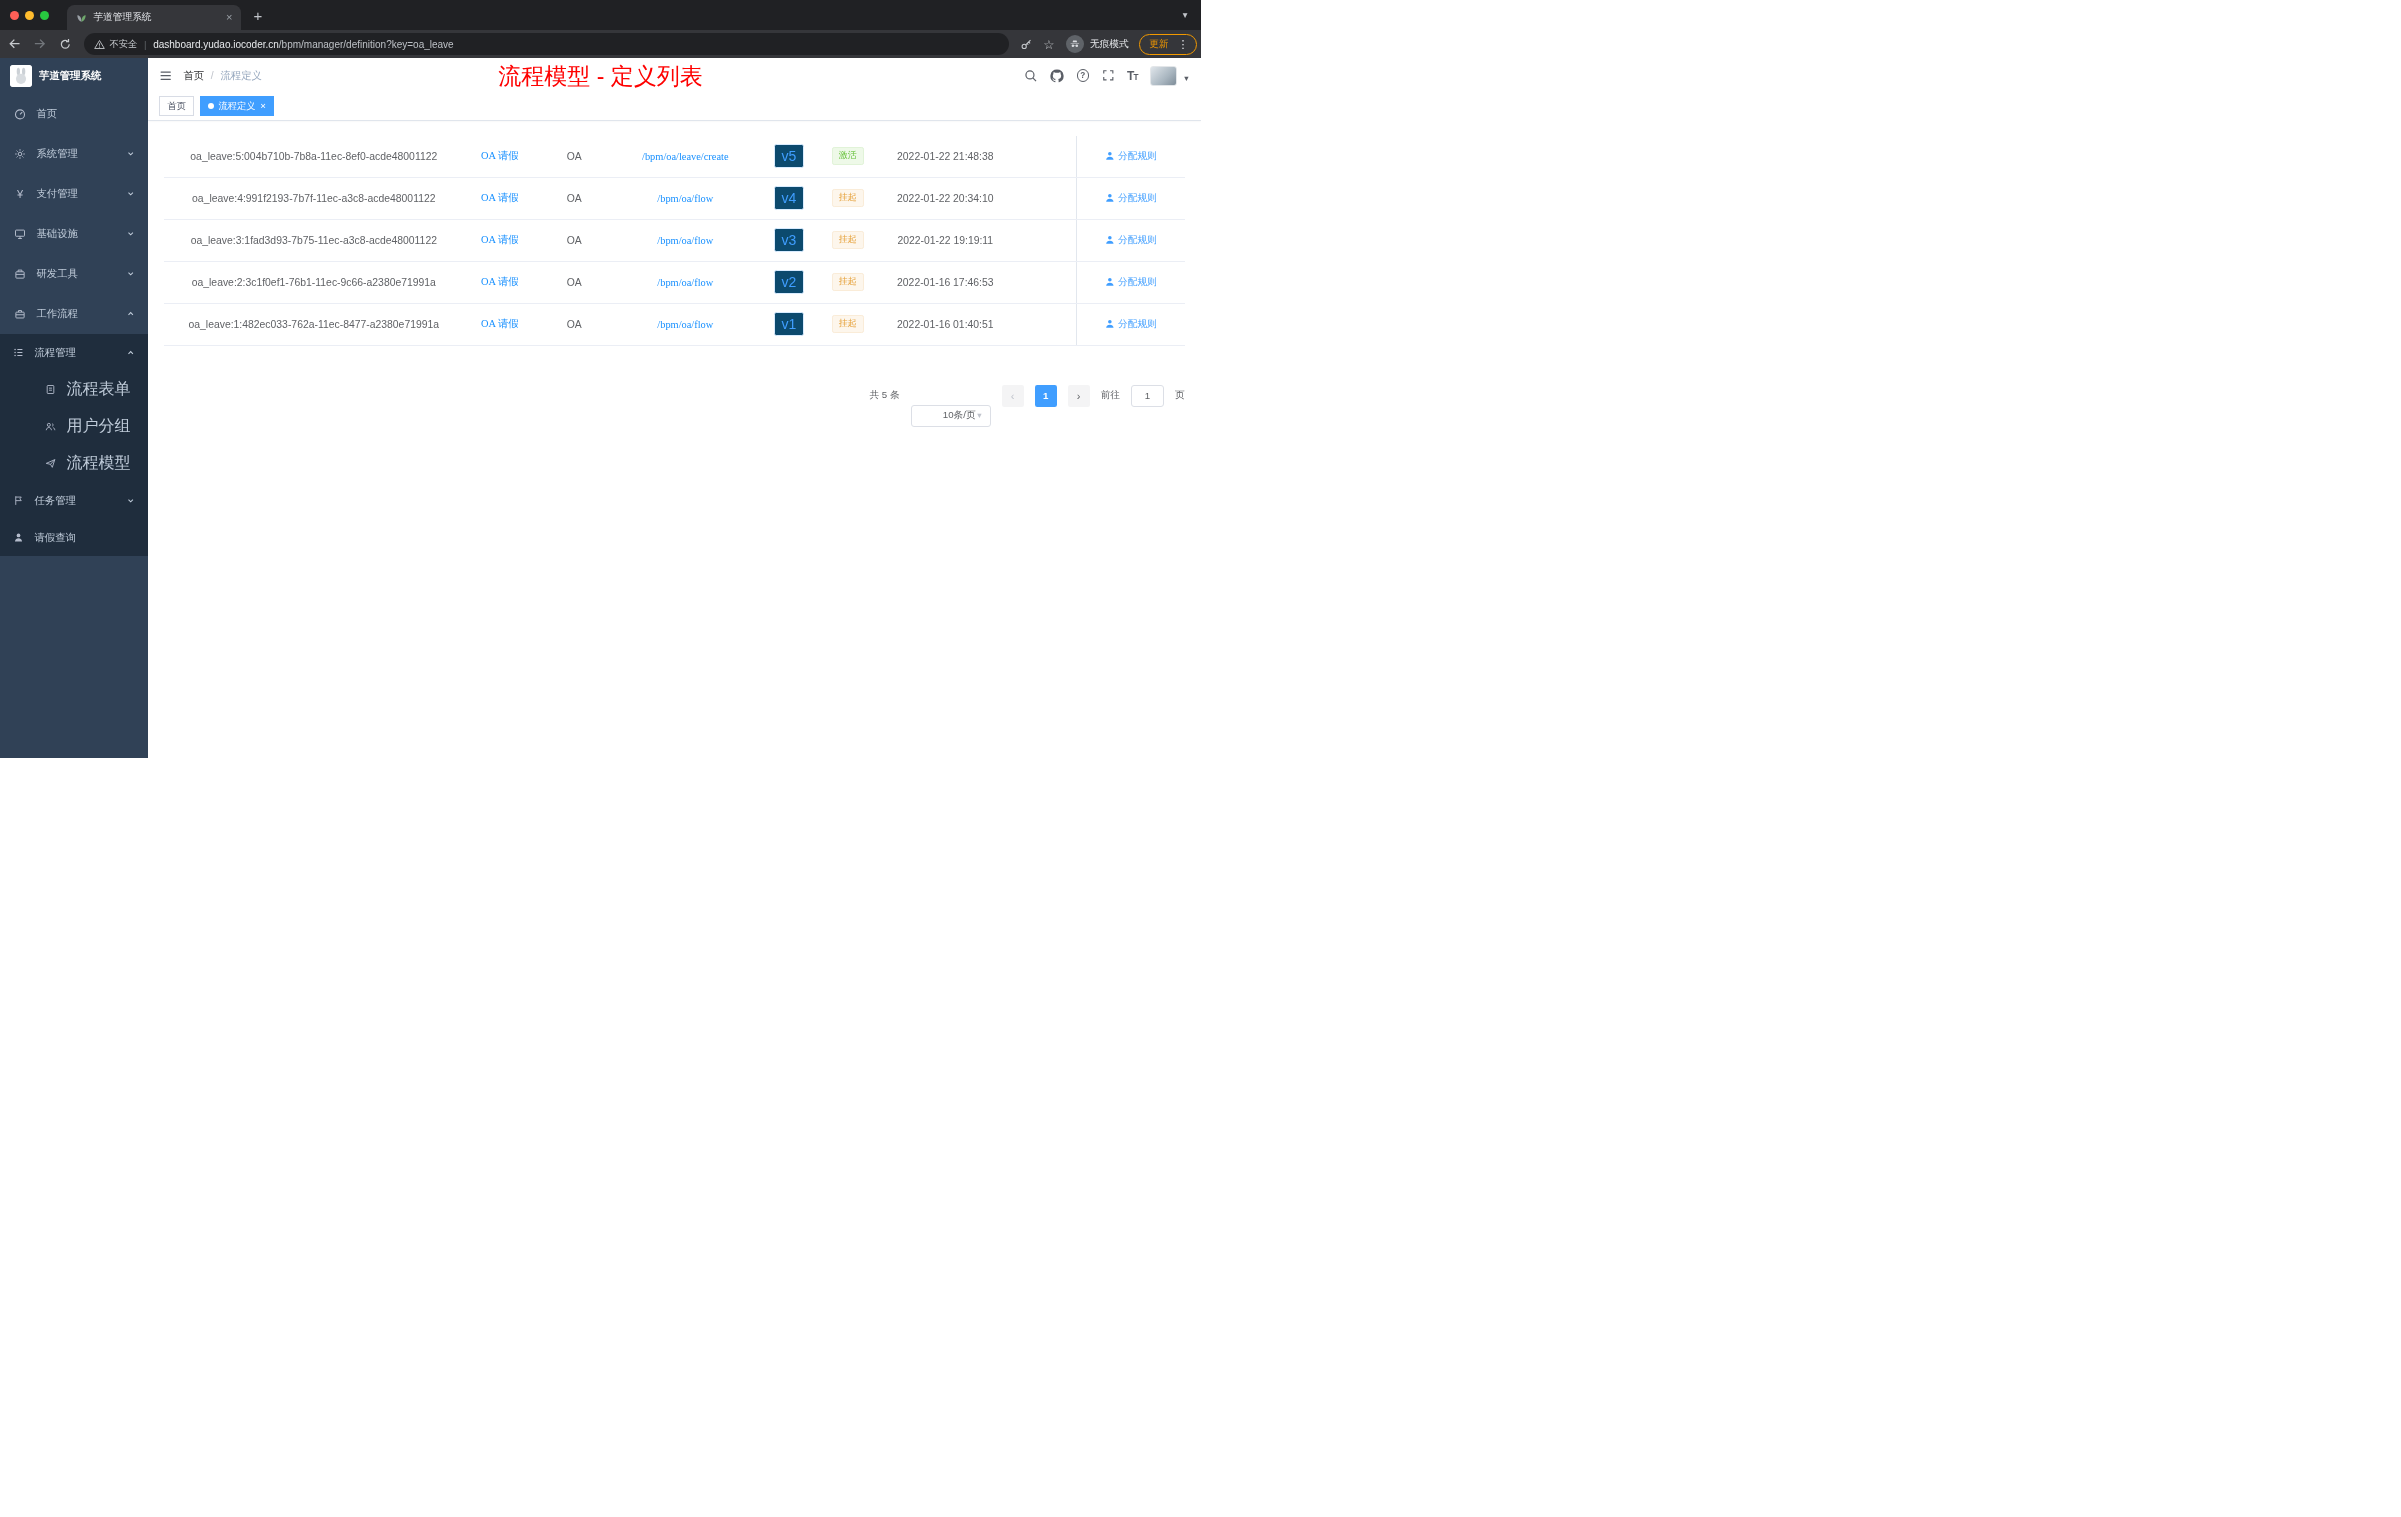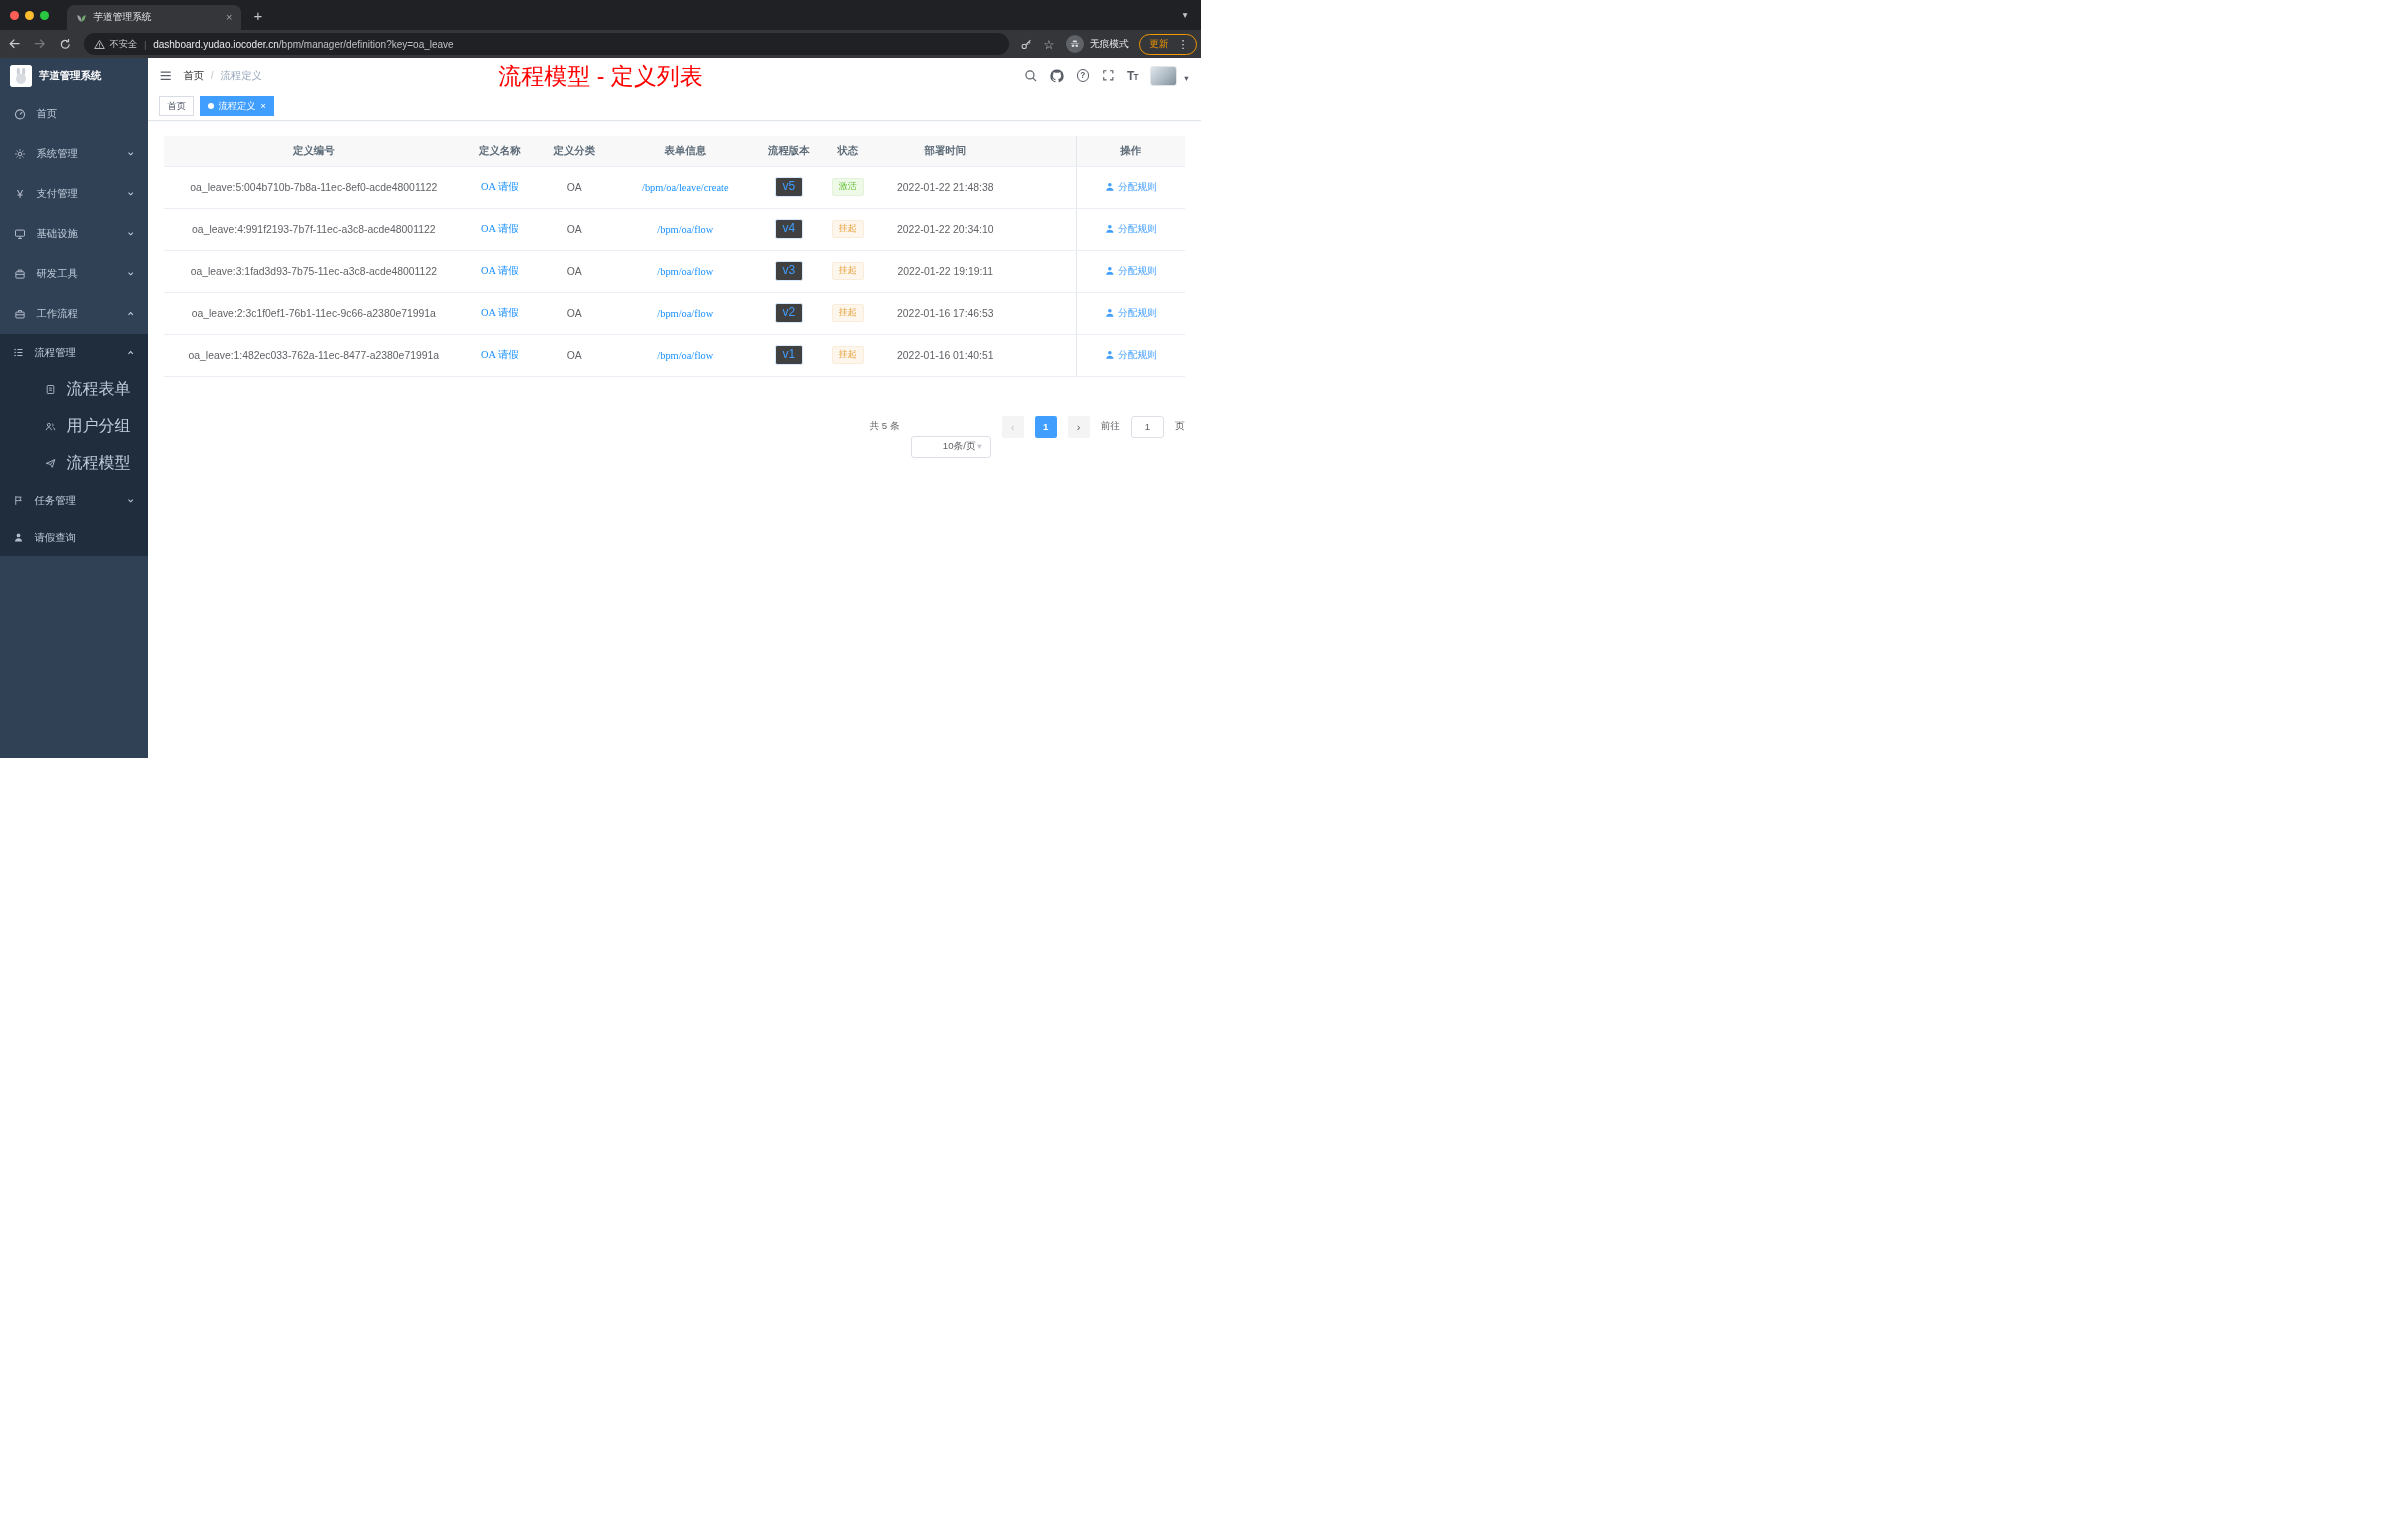--- a/index.html
+++ b/index.html
@@ -85,21 +85,21 @@
   
   .main { padding:15px 16.3px 0; flex:1; }
   .tbl { width:100%; color:#606266; }
   .tr { display:flex; align-items:stretch; border-bottom:0.7px solid #ebeef5; height:42px; }
   .tr.head { background:#f8f8f9; height:31px; font-weight:bold; color:#5c6b77; }
   .td { display:flex; align-items:center; justify-content:center; text-align:center; padding:0 4.5px; }
   .c-id { width:299px; } .c-name { width:73px; } .c-cat { width:76px; } .c-form { width:146px; }
   .c-ver { width:61px; } .c-status { width:57px; } .c-time { width:138px; }
   .c-fill { flex:1; } .c-act { width:109px; border-left:0.7px solid #e2e7ee; }
   .link { color:#1890ff; cursor:pointer;font-family:Liberation Serif, serif; }
-  .tag-ver { background:#404040; border:0.7px solid #d9ecff; color:#409eff; font-size:12px;
+  .tag-ver { background:#0c4a6e; border:0.7px solid #d9ecff; color:#409eff; font-size:14px;
              padding:1.5px 6.7px; border-radius:2.2px; line-height:1.3; }
   .tag-status { font-size:9px; padding:2.2px 6px; border-radius:2.2px; line-height:1.3; }
   .tag-status.success { background:#eef9e8; border:0.7px solid #e1f3d8; color:#67c23a; }
   .tag-status.warning { background:#fdf6ec; border:0.7px solid #faecd8; color:#e6a23c; }
   .action-link { color:#409eff; font-size:9.7px; display:flex; gap:3.7px; align-items:center; cursor:pointer; }
 
   
   .pager { display:flex; align-items:center; justify-content:flex-end; gap:11px; margin-top:19.3px;
            font-size:9.7px; color:#606266; }
   .sel { width:80px; height:22px; border:0.7px solid #dcdfe6; border-radius:3px; display:flex; align-items:center;
@@ -408,31 +408,20 @@
       <span class="tag active">
         <span class="tag-dot"></span>
         <span>流程定义</span>
         <span class="tag-close">×</span>
       </span>
     </div>
 
     <div class="main">
       <div class="tbl">
 
-        <div class="tr head">
-          <div class="td c-id">定义编号</div>
-          <div class="td c-name">定义名称</div>
-          <div class="td c-cat">定义分类</div>
-          <div class="td c-form">表单信息</div>
-          <div class="td c-ver">流程版本</div>
-          <div class="td c-status">状态</div>
-          <div class="td c-time">部署时间</div>
-          <div class="td c-fill"></div>
-          <div class="td c-act">操作</div>
-        </div>
 
         <div class="tr">
           <div class="td c-id">oa_leave:5:004b710b-7b8a-11ec-8ef0-acde48001122</div>
           <div class="td c-name">
               <span class="link">OA 请假</span>
             </div>
           <div class="td c-cat">OA</div>
           <div class="td c-form">
               <span class="link">/bpm/oa/leave/create</span>
             </div>

